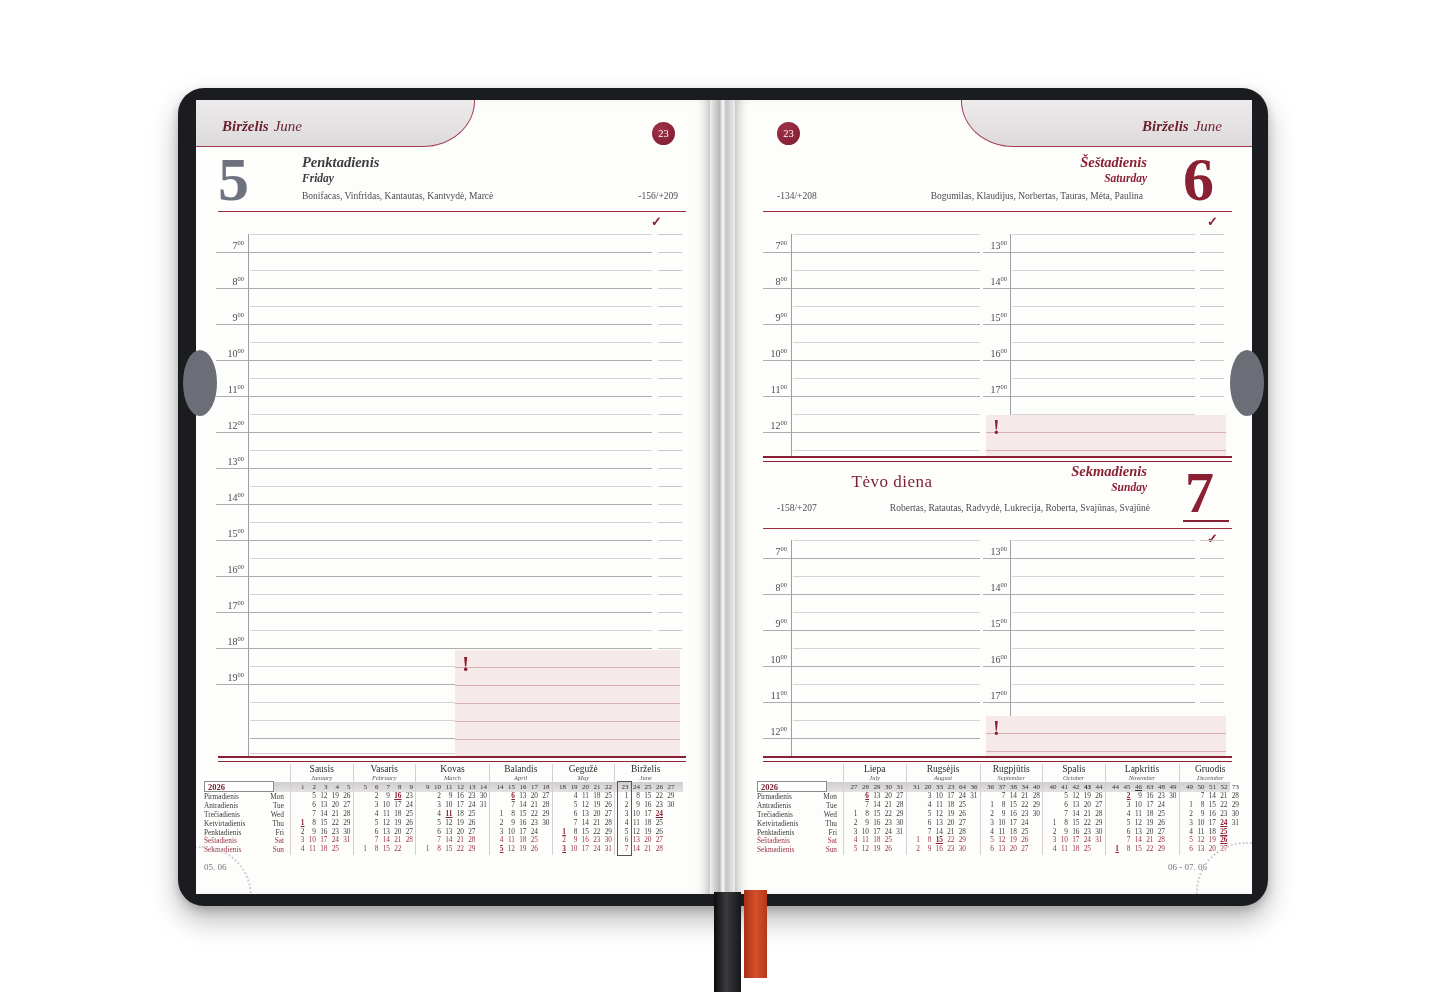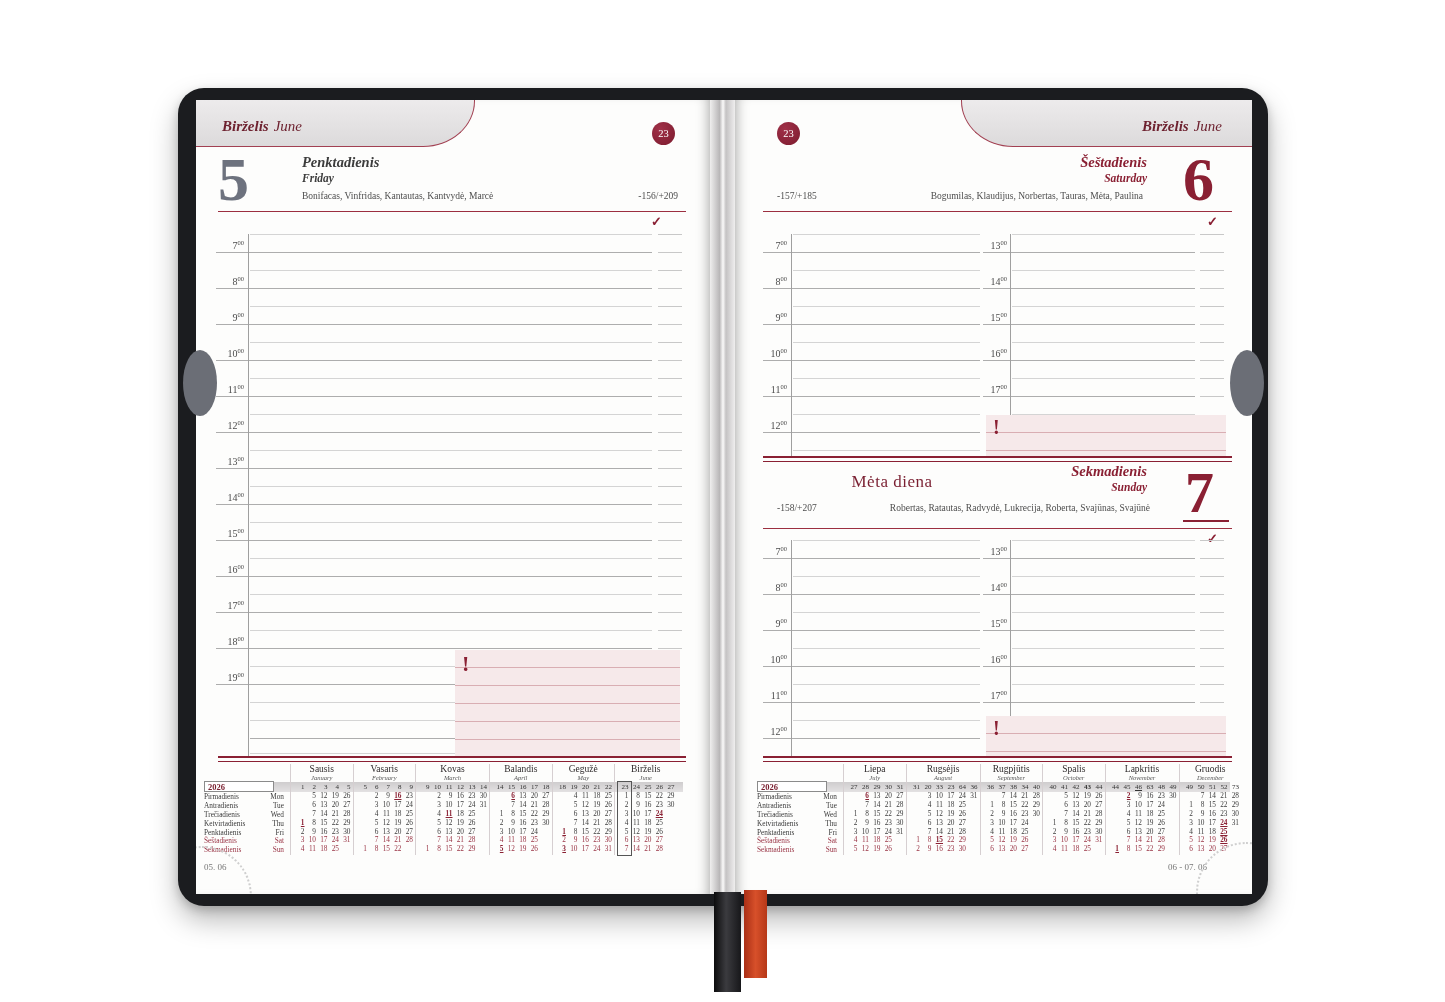--- a/index.html
+++ b/index.html
@@ -581,21 +581,21 @@
 
     <div class="page page-right">
       <div id="rp-strip" class="strip">
         <span class="strip-text" style="right:30px"><span class="m-lt">Birželis</span><span class="m-en">June</span></span>
       </div>
       <div class="badge" style="left:42px;top:22px">23</div>
 
       <div class="dn maroon-t" style="right:105px;top:54px">Šeštadienis</div>
       <div class="dn-en maroon-t" style="right:105px;top:72px">Saturday</div>
       <div class="big-num maroon" style="left:448px;top:52px">6</div>
-      <div class="sunv" style="left:42px;top:91px">-157/+185</div>
+      <div class="sunv" style="left:42px;top:91px">-134/+208</div>
       <div class="names" style="right:109px;top:91px">Bogumilas, Klaudijus, Norbertas, Tauras, Mėta, Paulina</div>
       <div class="rule" style="left:28px;right:20px;top:111px"></div>
       <div class="check" style="left:472px;top:114px">✓</div>
 
       <div class="grid">
           <div class="tg-half" style="top: 134px; left: 58px; width: 187px;"></div>
           <div class="tg-hline" style="top: 152px; left: 28px; width: 217px;"></div>
           <div class="tg-half" style="top: 170px; left: 58px; width: 187px;"></div>
           <div class="tg-label" style="top: 139px; left: 16px;">7<sup>00</sup></div>
           <div class="tg-hline" style="top: 188px; left: 28px; width: 217px;"></div>
@@ -643,21 +643,21 @@
           <div class="tg-seg" style="top: 260px; left: 465px; width: 24px;"></div>
           <div class="tg-seg" style="top: 278px; left: 465px; width: 24px;"></div>
           <div class="tg-seg" style="top: 296px; left: 465px; width: 24px;"></div>
         </div>
       <div class="notes" style="left:251px;top:315px;width:240px;height:41px">
         <span class="bang">!</span>
       </div>
 
       <div class="dbl" style="left:28px;right:20px;top:356px"></div>
 
-      <div class="holiday-title" style="left:37px;top:372px;width:240px">Mėta diena</div>
+      <div class="holiday-title" style="left:37px;top:372px;width:240px">Tėvo diena</div>
       <div class="dn maroon-t" style="right:105px;top:363px">Sekmadienis</div>
       <div class="dn-en maroon-t" style="right:105px;top:381px">Sunday</div>
       <div class="big-num maroon" style="left:450px;top:368px;font-size:58px;line-height:50px">7</div>
       <div class="seven-underline"></div>
       <div class="sunv" style="left:42px;top:403px">-158/+207</div>
       <div class="names" style="right:102px;top:403px">Robertas, Ratautas, Radvydė, Lukrecija, Roberta, Svajūnas, Svajūnė</div>
       <div class="rule" style="left:28px;right:20px;top:428px"></div>
       <div class="check" style="left:472px;top:431px">✓</div>
 
       <div class="grid">

